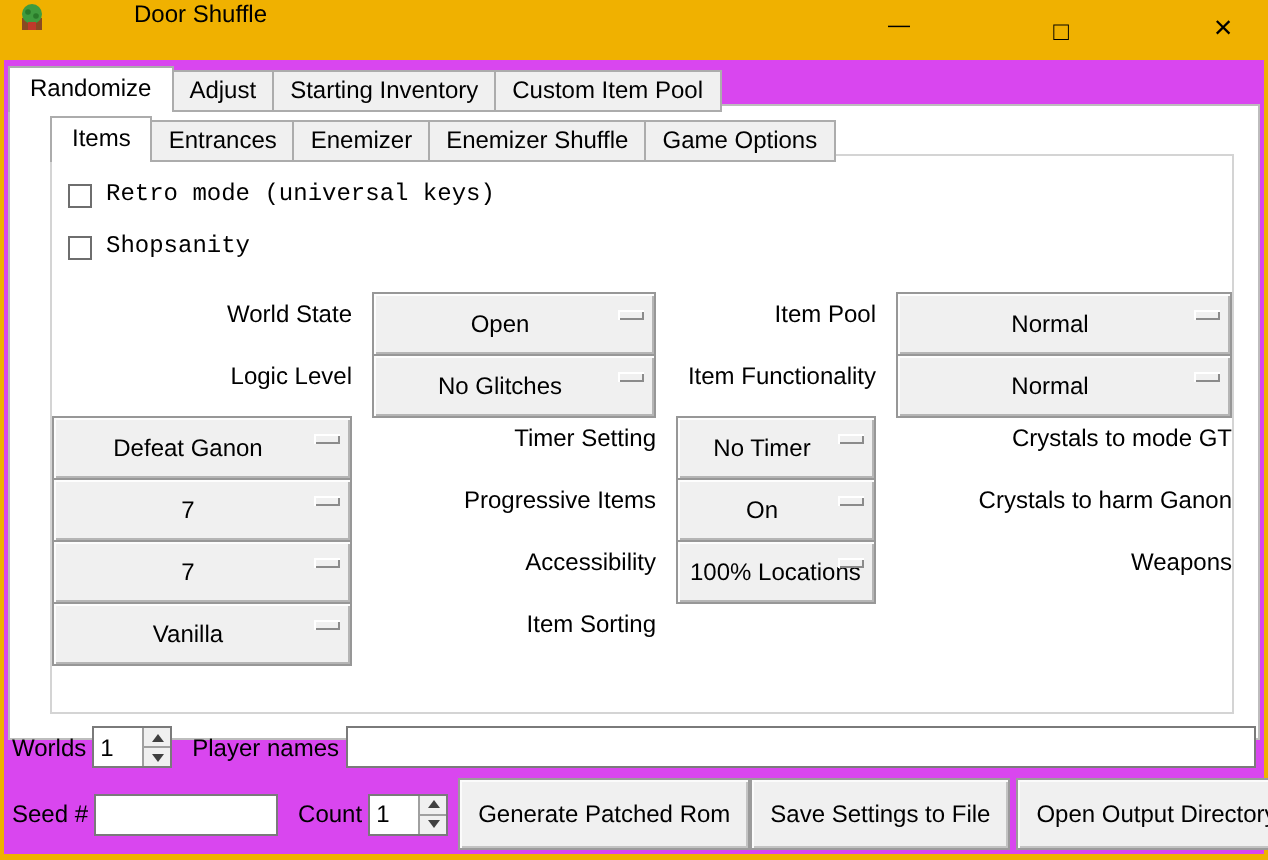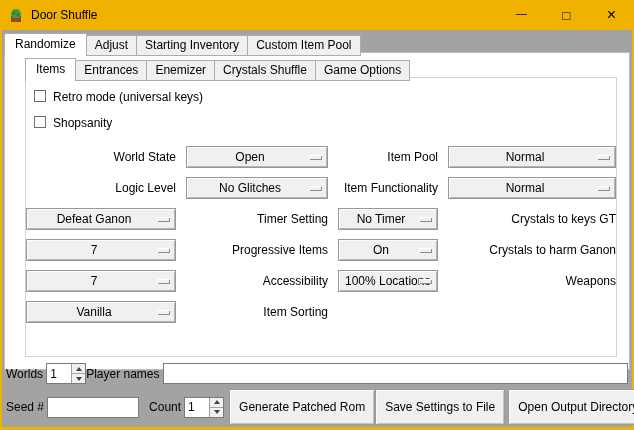--- a/index.html
+++ b/index.html
@@ -13,39 +13,39 @@
     position: relative;
     width: 634px;
     height: 430px;
     background: var(--titlebar_gold, #F0B100);
     overflow: hidden;
   }
   
   .titlebar {
     height: 30px;
     display: flex;
-    align-items: center;
     padding-left: 8px;
     background: var(--titlebar_gold, #F0B100);
+    gap: 36px;
   }
   .app-icon { width: 16px; height: 16px; margin-right: 7px; flex: 0 0 auto; }
   .title-text { flex: 1; font-size: 12px; }
   .win-btn {
     width: 45px; height: 30px;
     display: flex; align-items: center; justify-content: center;
     cursor: default;
   }
   .win-btn.min span { font-size: 11px; transform: translateY(-2px); }
   .win-btn.max span { font-size: 13px; }
   .win-btn.close span { font-size: 16px; }
   
   .content {
     position: absolute;
     top: 30px; left: 2px; right: 2px; bottom: 3px;
-    background: #a3a3a3;
+    background: #d946ef;
   }
   
   .tabbar { display: flex; align-items: flex-end; position: absolute; z-index: 3; }
   .outer-tabs { top: 3px; left: 2px; }
   .tab {
     background: #f0f0f0;
     border: 1px solid #acacac;
     padding: 2px 8px 3px;
     white-space: nowrap;
   }
@@ -66,22 +66,22 @@
   }
   .inner-tabs { top: 5px; left: 20px; }
   .inner-panel {
     position: absolute;
     top: 24px; left: 20px; right: 12px; bottom: 12px;
     border: 1px solid #d4d4d4;
     background: #fff;
   }
   
   .check-row {
-    display: flex; align-items: flex-start;
-    margin: 12px 0 0 8px; height: 14px;
+    display: flex; align-items: flex-end;
+    margin: 12px 0 0 8px; height: 14px; font-family: Liberation Mono, monospace;
   }
   .checkbox {
     width: 12px; height: 12px;
     background: #fff;
     border: 1px solid #6e6e6e;
     margin-right: 7px;
     flex: 0 0 auto;
   }
   
   .dd-grid {
@@ -91,21 +91,21 @@
     column-gap: 10px;
     row-gap: 9px;
     margin-top: 16px;
   }
   .dd-label {
     display: flex; justify-content: flex-end; align-items: center;
     white-space: nowrap;
   }
   .dd {
     position: relative;
-    height: 22px;
+    height: 32px;
     font: inherit;
     background: #f0f0f0;
     border: 1px solid #979797;
     box-shadow: inset 1px 1px 0 #fdfdfd, inset -1px -1px 0 #b5b5b5;
     text-align: center;
     padding: 0 20px 0 6px;
     cursor: default;
     white-space: nowrap;
   }
   .dd-ind {
@@ -146,21 +146,21 @@
   .btn {
     height: 36px;
     font: inherit;
     background: #f0f0f0;
     border: 1px solid #9b9b9b;
     box-shadow: inset 1px 1px 0 #fbfbfb, inset -1px -1px 0 #c3c3c3;
     padding: 0 9px;
     white-space: nowrap;
     cursor: default;
   }
-  .mr3 { margin-right: 3px; } .ml8 { margin-left: 0; } .ml10 { margin-left: 10px; }
+  .mr3 { margin-right: 3px; } .ml8 { margin-left: 10px; } .ml10 { margin-left: 10px; }
   .ml5 { margin-left: 5px; } .mlauto { margin-left: auto; } .ml3 { margin-left: 3px; }
 </style>
 </head>
 <body>
 
 <div class="window">
 
   <div class="titlebar">
     <svg class="app-icon" viewBox="0 0 16 16">
       <rect x="3" y="9" width="10" height="6" fill="#8a4a22"></rect>
@@ -189,21 +189,21 @@
       <div class="tab">Starting Inventory</div>
       <div class="tab">Custom Item Pool</div>
     </div>
 
     <div class="outer-panel">
 
       <div class="tabbar inner-tabs">
         <div class="tab selected">Items</div>
         <div class="tab">Entrances</div>
         <div class="tab">Enemizer</div>
-        <div class="tab">Crystals Shuffle</div>
+        <div class="tab">Enemizer Shuffle</div>
         <div class="tab">Game Options</div>
       </div>
 
       <div class="inner-panel">
 
         <div class="check-row">
           <span class="checkbox"></span>
           <span>Retro mode (universal keys)</span>
         </div>
         <div class="check-row">
@@ -238,21 +238,21 @@
           <button class="dd">
             <span>Defeat Ganon</span>
             <span class="dd-ind"></span>
           </button>
           <div class="dd-label">Timer Setting</div>
           <button class="dd">
             <span>No Timer</span>
             <span class="dd-ind"></span>
           </button>
 
-          <div class="dd-label">Crystals to keys GT</div>
+          <div class="dd-label">Crystals to mode GT</div>
           <button class="dd">
             <span>7</span>
             <span class="dd-ind"></span>
           </button>
           <div class="dd-label">Progressive Items</div>
           <button class="dd">
             <span>On</span>
             <span class="dd-ind"></span>
           </button>
 

